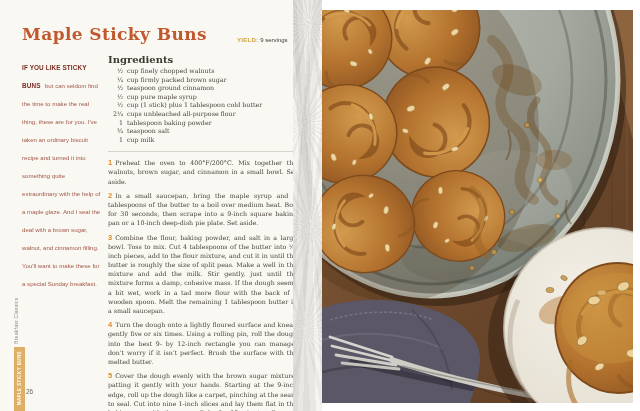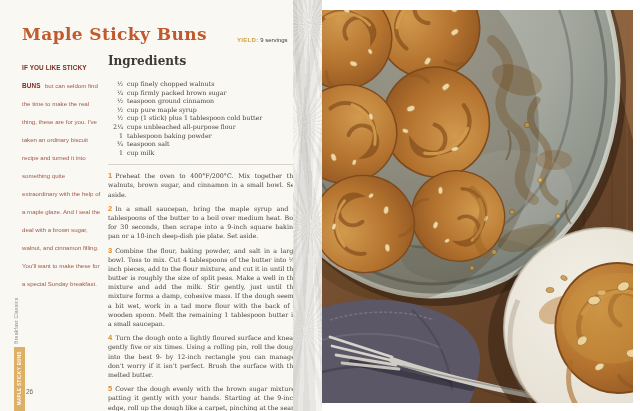--- a/index.html
+++ b/index.html
@@ -20,21 +20,21 @@
   }
   .yield{position:absolute;left:237px;top:37px;font-family:"Liberation Sans",sans-serif;font-size:6px;white-space:nowrap;}
   .yield .yl{color:#cf9f3c;font-weight:bold;letter-spacing:.3px;}
   .yield .yv{color:#3d3a36;}
 
   .sidebar{position:absolute;left:22px;top:56px;width:80px;font-family:"Liberation Sans",sans-serif;}
   .sidebar .lead{font-size:6.4px;font-weight:bold;color:#7c2d24;line-height:9px;letter-spacing:.1px;}
   .sidebar .body{font-size:6.1px;color:#a2584a;line-height:9px;margin-top:1px;}
 
   .main-col{position:absolute;left:108px;top:54px;width:189px;color:#49433c;}
-  .ing-head{font-size:12px;font-weight:bold;color:#3e3933;margin-bottom:12px;}
+  .ing-head{font-size:10px;font-weight:bold;color:#3e3933;margin-bottom:2px;}
   .ing-row{display:flex;font-size:6.3px;line-height:8.6px;}
   .ing-qty{width:15px;text-align:right;flex:0 0 15px;}
   .ing-text{margin-left:4px;}
   .rule{border:0;border-top:1px solid #d9d4ca;margin:7px 0 6px 0;}
   .step{font-size:6.3px;line-height:9.1px;margin-bottom:5.5px;text-align:justify;}
   .step-num{font-family:"Liberation Sans",sans-serif;font-weight:bold;font-size:7.5px;color:#dd8b28;margin-right:3px;}
 
   .series-vert{
     position:absolute;left:13px;top:296px;height:48px;
     writing-mode:vertical-rl;transform:rotate(180deg);

